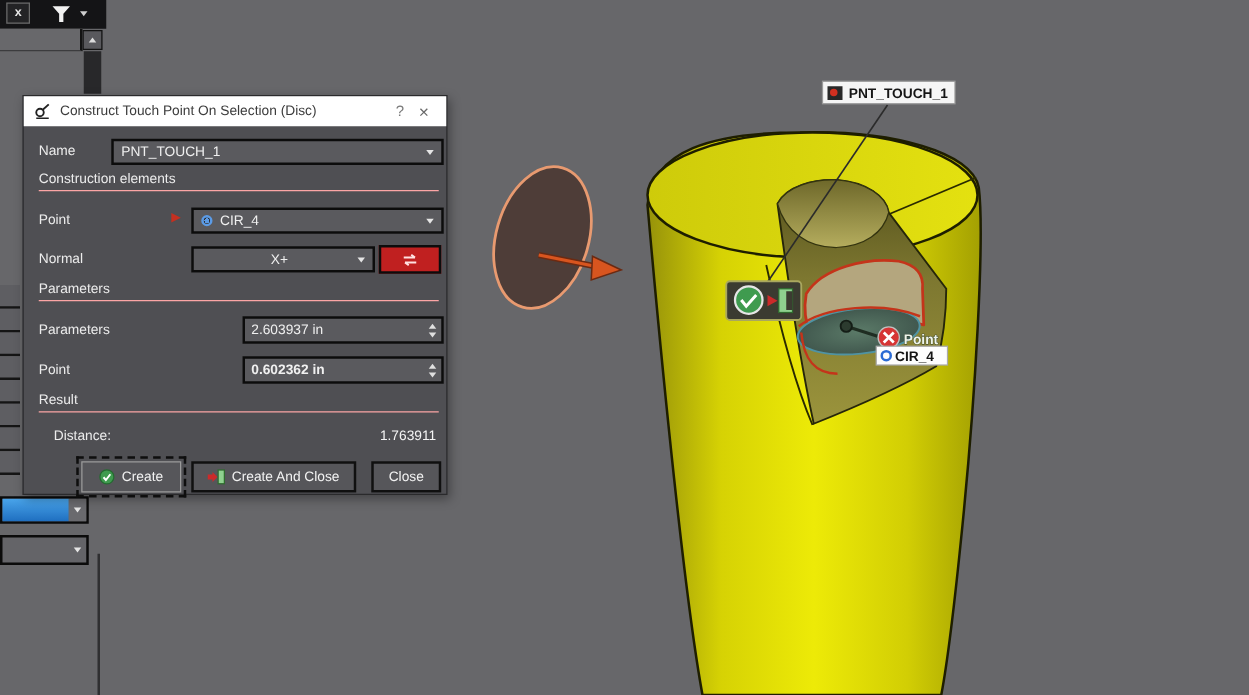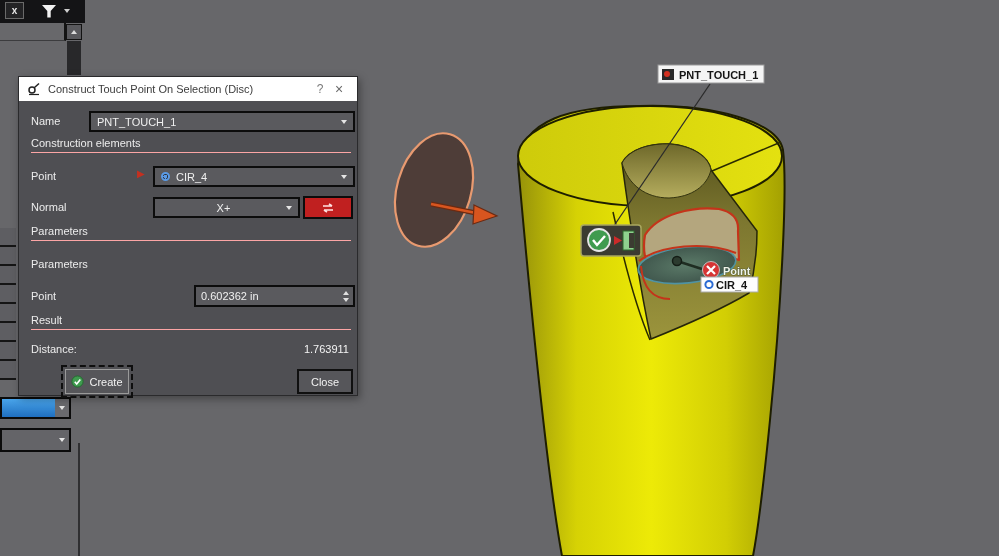--- a/index.html
+++ b/index.html
@@ -53,21 +53,21 @@
   .spin .spin-arrows{width:14px;display:flex;flex-direction:column;align-items:center;justify-content:center;gap:3px;}
   .spin .tri-up{width:0;height:0;border-left:3px solid transparent;border-right:3px solid transparent;border-bottom:4px solid #e0e0e0;}
   .spin .tri-down{width:0;height:0;border-left:3px solid transparent;border-right:3px solid transparent;border-top:4px solid #e0e0e0;}
   #point-arrow{position:absolute;left:118px;top:91px;color:#c43020;font-size:10px;}
   .target-icon{display:inline-block;width:9px;height:9px;border-radius:50%;border:2px solid #5b9be6;box-sizing:border-box;margin-right:6px;background:radial-gradient(circle,#5b9be6 0 2px,#2a2a2e 2px);}
   #normal-swap-btn{position:absolute;left:284px;top:119px;width:50px;height:23px;background:#c02020;border:2px solid #0c0c0c;
     box-sizing:border-box;color:#ffe2e2;display:flex;align-items:center;justify-content:center;font-size:12px;cursor:default;}
   #distance-value{position:absolute;right:8px;height:21px;line-height:21px;color:#f4f4f4;text-align:center;}
   .dlg-btn{position:absolute;top:292px;height:25px;background:#56565a;border:2px solid #101010;box-sizing:border-box;
     color:#f2f2f2;font-size:11px;display:flex;align-items:center;justify-content:center;gap:5px;cursor:default;}
-  #btn-create{left:46px;width:64px;border:1px solid #9a9a9a;outline:2px dashed #0e0e0e;outline-offset:2px;}
+  #btn-create{left:46px;width:80px;border:1px solid #9a9a9a;outline:2px dashed #0e0e0e;outline-offset:2px;}
   #btn-create-close{left:134px;width:132px;}
   #btn-close{left:278px;width:56px;}
   
   #scene{position:absolute;left:0;top:0;z-index:1;}
   text{font-family:"Liberation Sans",sans-serif;}
 </style>
 </head>
 <body>
 
 <div id="canvas">
@@ -240,40 +240,54 @@
     </div>
     <div id="normal-swap-btn">
       <svg width="16" height="10" viewBox="0 0 16 10">
         <path d="M 3,3 H 12 M 12,3 l -3,-2.2 M 4,7 H 13 M 4,7 l 3,2.2" stroke="#ffe2e2" stroke-width="1.6" fill="none"></path>
       </svg>
     </div>
 
     <div class="section" style="top:148px;">Parameters</div>
 
     <div class="dlg-label" style="top:177px;">Parameters</div>
+    <div class="spin" style="left:175px;top:176px;width:161px;">
+      <span class="spin-text">2.603937 in</span>
+      <span class="spin-arrows">
+          <span class="tri-up"></span>
+          <span class="tri-down"></span>
+        </span>
+    </div>
 
     <div class="dlg-label" style="top:209px;">Point</div>
-    <div class="spin" style="left:175px;top:208px;width:161px;">
+    <div class="spin" style="left:175px;top:208px;width:161px;font-weight:bold;">
       <span class="spin-text">0.602362 in</span>
       <span class="spin-arrows">
           <span class="tri-up"></span>
           <span class="tri-down"></span>
         </span>
     </div>
 
     <div class="section" style="top:237px;">Result</div>
 
-    <div class="dlg-label" style="top:262px;">Distance:</div>
+    <div class="dlg-label" style="top:262px;margin-left:12px;">Distance:</div>
     <div id="distance-value" style="top:262px;">1.763911</div>
 
     <div id="btn-create" class="dlg-btn">
       <svg width="13" height="13" viewBox="0 0 13 13">
         <circle cx="6.5" cy="6.5" r="5.6" fill="#3f9b4f" stroke="#246b30"></circle>
         <path d="M 3.8,6.8 l 1.9,2.2 l 3.6,-4.6" fill="none" stroke="#fff" stroke-width="1.6"></path>
       </svg>
       <span>Create</span>
     </div>
+    <div id="btn-create-close" class="dlg-btn">
+      <svg width="14" height="13" viewBox="0 0 14 13">
+        <polygon points="0,4.5 4,4.5 4,2.5 8,6.5 4,10.5 4,8.5 0,8.5" fill="#cc2a2a"></polygon>
+        <rect x="8.5" y="1" width="5" height="11" fill="#8fd18f" stroke="#2f6b2f"></rect>
+      </svg>
+      <span>Create And Close</span>
+    </div>
     <div id="btn-close" class="dlg-btn">
       <span>Close</span>
     </div>
   </div>
 
 </div>
 
 </body></html>

